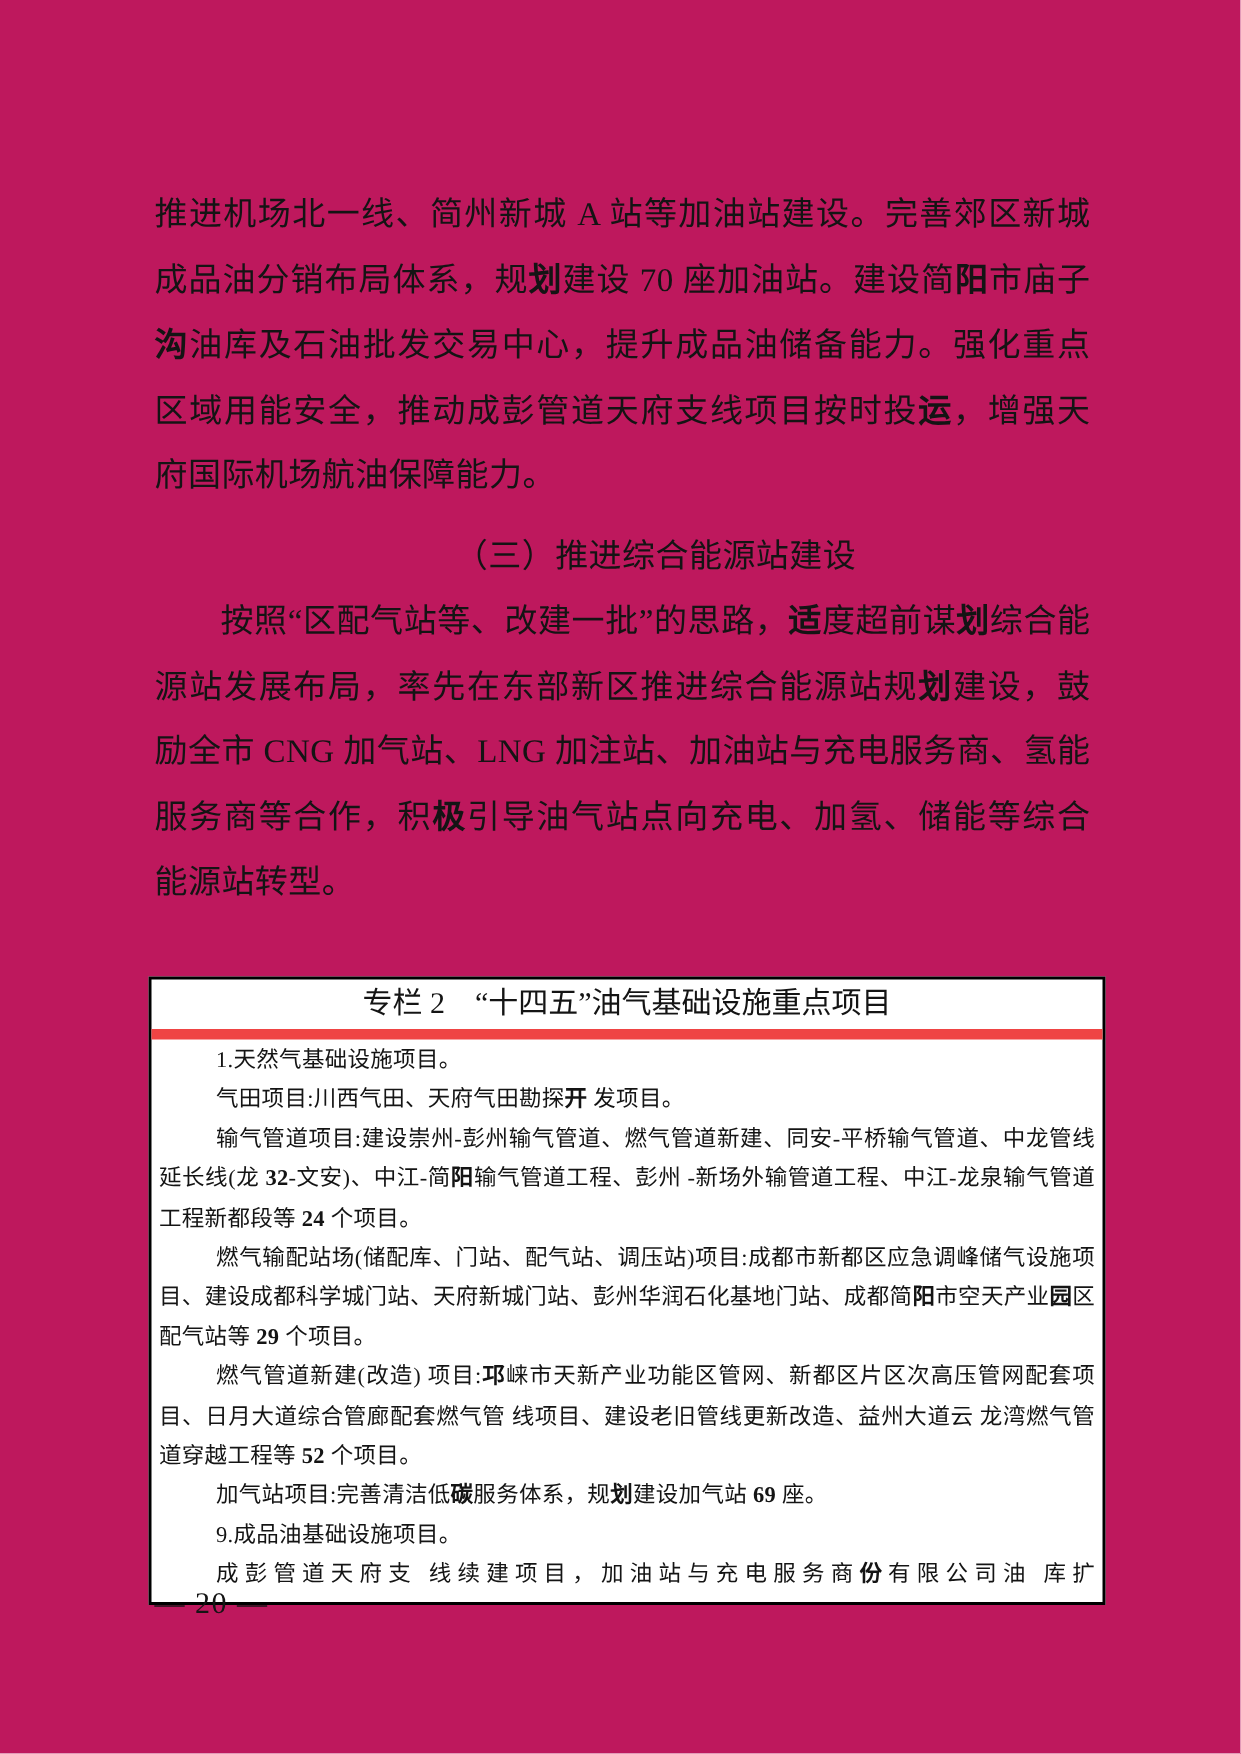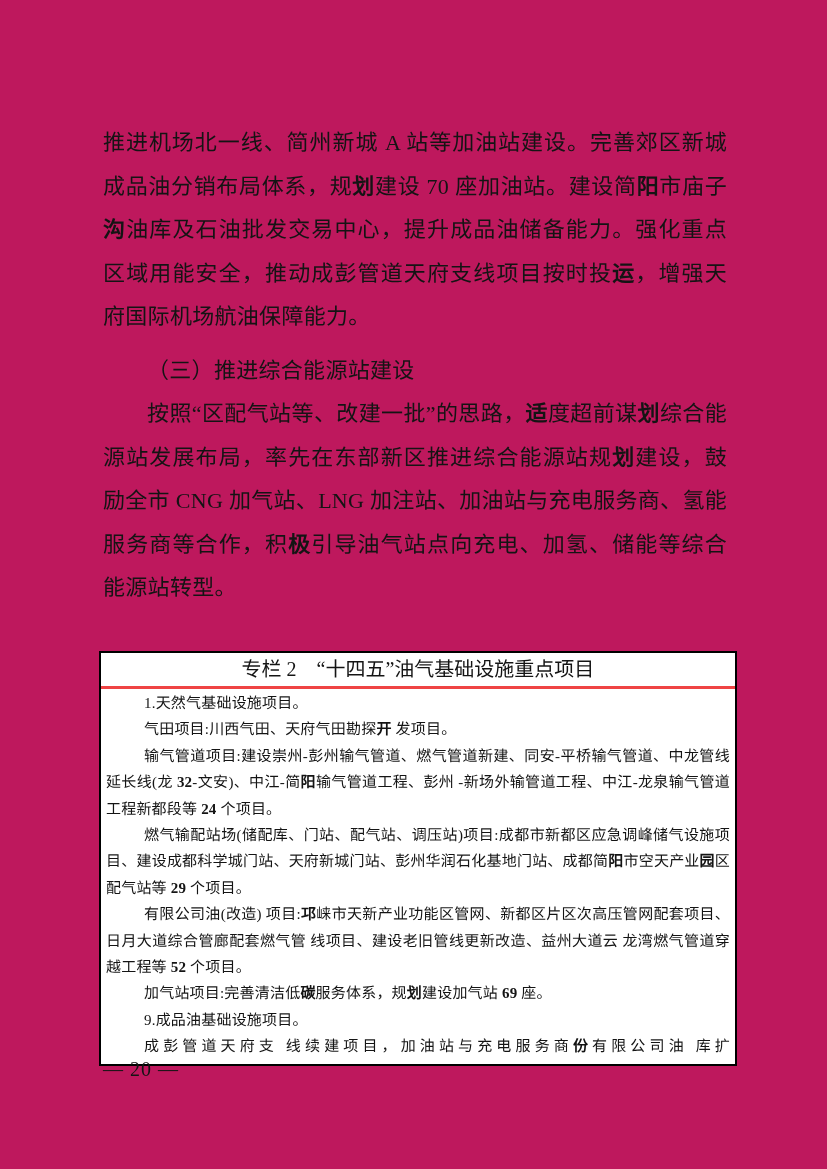--- a/index.html
+++ b/index.html
@@ -27,40 +27,40 @@
     margin: 0;
     font-size: 22px;
     line-height: 43.5px;
     text-align: justify;
     letter-spacing: 0.3px;
   }
   .para.indent { text-indent: 44px; }
   .para.heading {
     margin-top: 10px;
     text-indent: 44px;
-    text-align: left;
+    text-align: center;
   }
   b { font-weight: 700; }
 
   
   .panel {
     position: absolute;
     left: 99px;
     top: 651px;
     width: 638px;
     box-sizing: border-box;
     border: 2px solid #000000;
     background: #ffffff;
   }
   .panel-title {
     height: 33px;
     line-height: 33px;
     text-align: center;
     font-size: 20px;
-    border-bottom: 3px solid #ef4444;
+    border-bottom: 7px solid #ef4444;
     white-space: nowrap;
   }
   .panel-body {
     padding: 1px 5px 4px 5px;
   }
   .bp {
     margin: 0;
     font-size: 15px;
     line-height: 26.4px;
     text-align: justify;
@@ -90,21 +90,21 @@
     <p class="para indent"><span>按照“区配气站等、改建一批”的思路，</span><b>适</b><span>度超前谋</span><b>划</b><span>综合能源站发展布局，率先在东部新区推进综合能源站规</span><b>划</b><span>建设，鼓励全市 CNG 加气站、LNG 加注站、加油站与充电服务商、氢能服务商等合作，积</span><b>极</b><span>引导油气站点向充电、加氢、储能等综合能源站转型。</span></p>
   </div>
 
   <div class="panel">
     <div class="panel-title">专栏 2　“十四五”油气基础设施重点项目</div>
     <div class="panel-body">
       <p class="bp"><span>1.天然气基础设施项目。</span></p>
       <p class="bp"><span>气田项目:川西气田、天府气田勘探</span><b>开</b><span> 发项目。</span></p>
       <p class="bp"><span>输气管道项目:建设崇州-彭州输气管道、燃气管道新建、同安-平桥输气管道、中龙管线延长线(龙 </span><b>32</b><span>-文安)、中江-简</span><b>阳</b><span>输气管道工程、彭州 -新场外输管道工程、中江-龙泉输气管道工程新都段等 </span><b>24</b><span> 个项目。</span></p>
       <p class="bp"><span>燃气输配站场(储配库、门站、配气站、调压站)项目:成都市新都区应急调峰储气设施项目、建设成都科学城门站、天府新城门站、彭州华润石化基地门站、成都简</span><b>阳</b><span>市空天产业</span><b>园</b><span>区配气站等 </span><b>29</b><span> 个项目。</span></p>
-      <p class="bp"><span>有限公司油(改造) 项目:</span><b>邛</b><span>崃市天新产业功能区管网、新都区片区次高压管网配套项目、日月大道综合管廊配套燃气管 线项目、建设老旧管线更新改造、益州大道云 龙湾燃气管道穿越工程等 </span><b>52</b><span> 个项目。</span></p>
+      <p class="bp"><span>燃气管道新建(改造) 项目:</span><b>邛</b><span>崃市天新产业功能区管网、新都区片区次高压管网配套项目、日月大道综合管廊配套燃气管 线项目、建设老旧管线更新改造、益州大道云 龙湾燃气管道穿越工程等 </span><b>52</b><span> 个项目。</span></p>
       <p class="bp"><span>加气站项目:完善清洁低</span><b>碳</b><span>服务体系，规</span><b>划</b><span>建设加气站 </span><b>69</b><span> 座。</span></p>
       <p class="bp"><span>9.成品油基础设施项目。</span></p>
       <p class="bp full-last"><span>成彭管道天府支 线续建项目，加油站与充电服务商</span><b>份</b><span>有限公司油 库扩</span></p>
     </div>
   </div>
 
   <div class="footer">— 20 —</div>
 
 </div>
 

